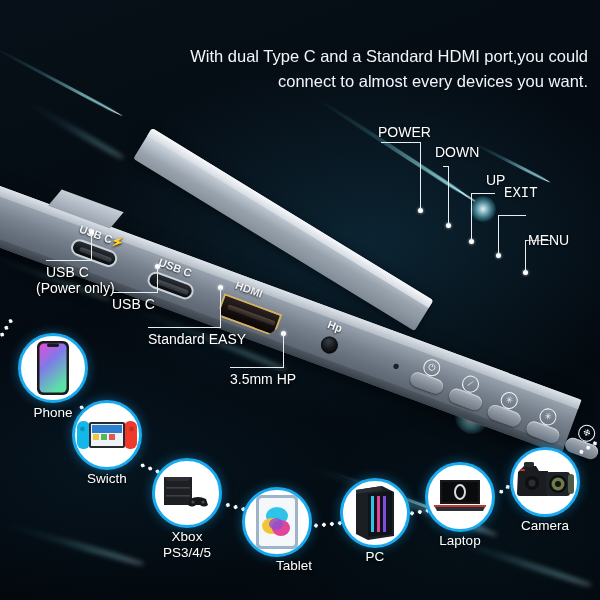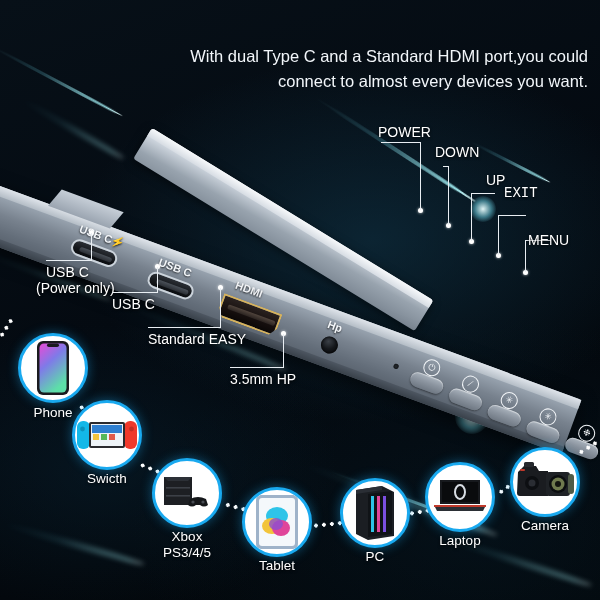--- a/index.html
+++ b/index.html
@@ -306,21 +306,21 @@
       <svg width="44" height="56" viewBox="0 0 44 56" aria-hidden="true">
         <rect x="1" y="1" width="42" height="54" rx="5" fill="#9fb3c9"></rect>
         <rect x="4" y="4" width="36" height="48" rx="3" fill="#f4f8fb"></rect>
         <ellipse cx="22" cy="22" rx="11" ry="9" fill="#2ec4e8"></ellipse>
         <ellipse cx="17" cy="32" rx="10" ry="8" fill="#f2c43a"></ellipse>
         <ellipse cx="26" cy="34" rx="9" ry="8" fill="#e0459a"></ellipse>
         <ellipse cx="21" cy="30" rx="7" ry="6" fill="#8c4fd0" opacity="0.8"></ellipse>
       </svg>
     </div>
   </div>
-  <div class="blabel" style="left:242px;top:558px;width:70px;">Tablet</div>
+  <div class="blabel" style="left:242px;top:558px;width:70px;text-align:right;">Tablet</div>
 
   <div class="bubble" style="left:340px;top:478px;">
     <div class="art">
       <svg width="46" height="58" viewBox="0 0 46 58" aria-hidden="true">
         <path d="M4 6 L30 2 L42 8 L42 52 L16 56 L4 50 Z" fill="#1b1e23"></path>
         <path d="M16 10 L40 7 L40 50 L16 53 Z" fill="#101317"></path>
         <rect x="19" y="12" width="3" height="36" fill="#2ec4e8"></rect>
         <rect x="25" y="12" width="3" height="36" fill="#e0459a"></rect>
         <rect x="31" y="12" width="3" height="36" fill="#7b4fe0"></rect>
         <path d="M4 6 L30 2 L30 6 L4 10 Z" fill="#2a2e35"></path>

